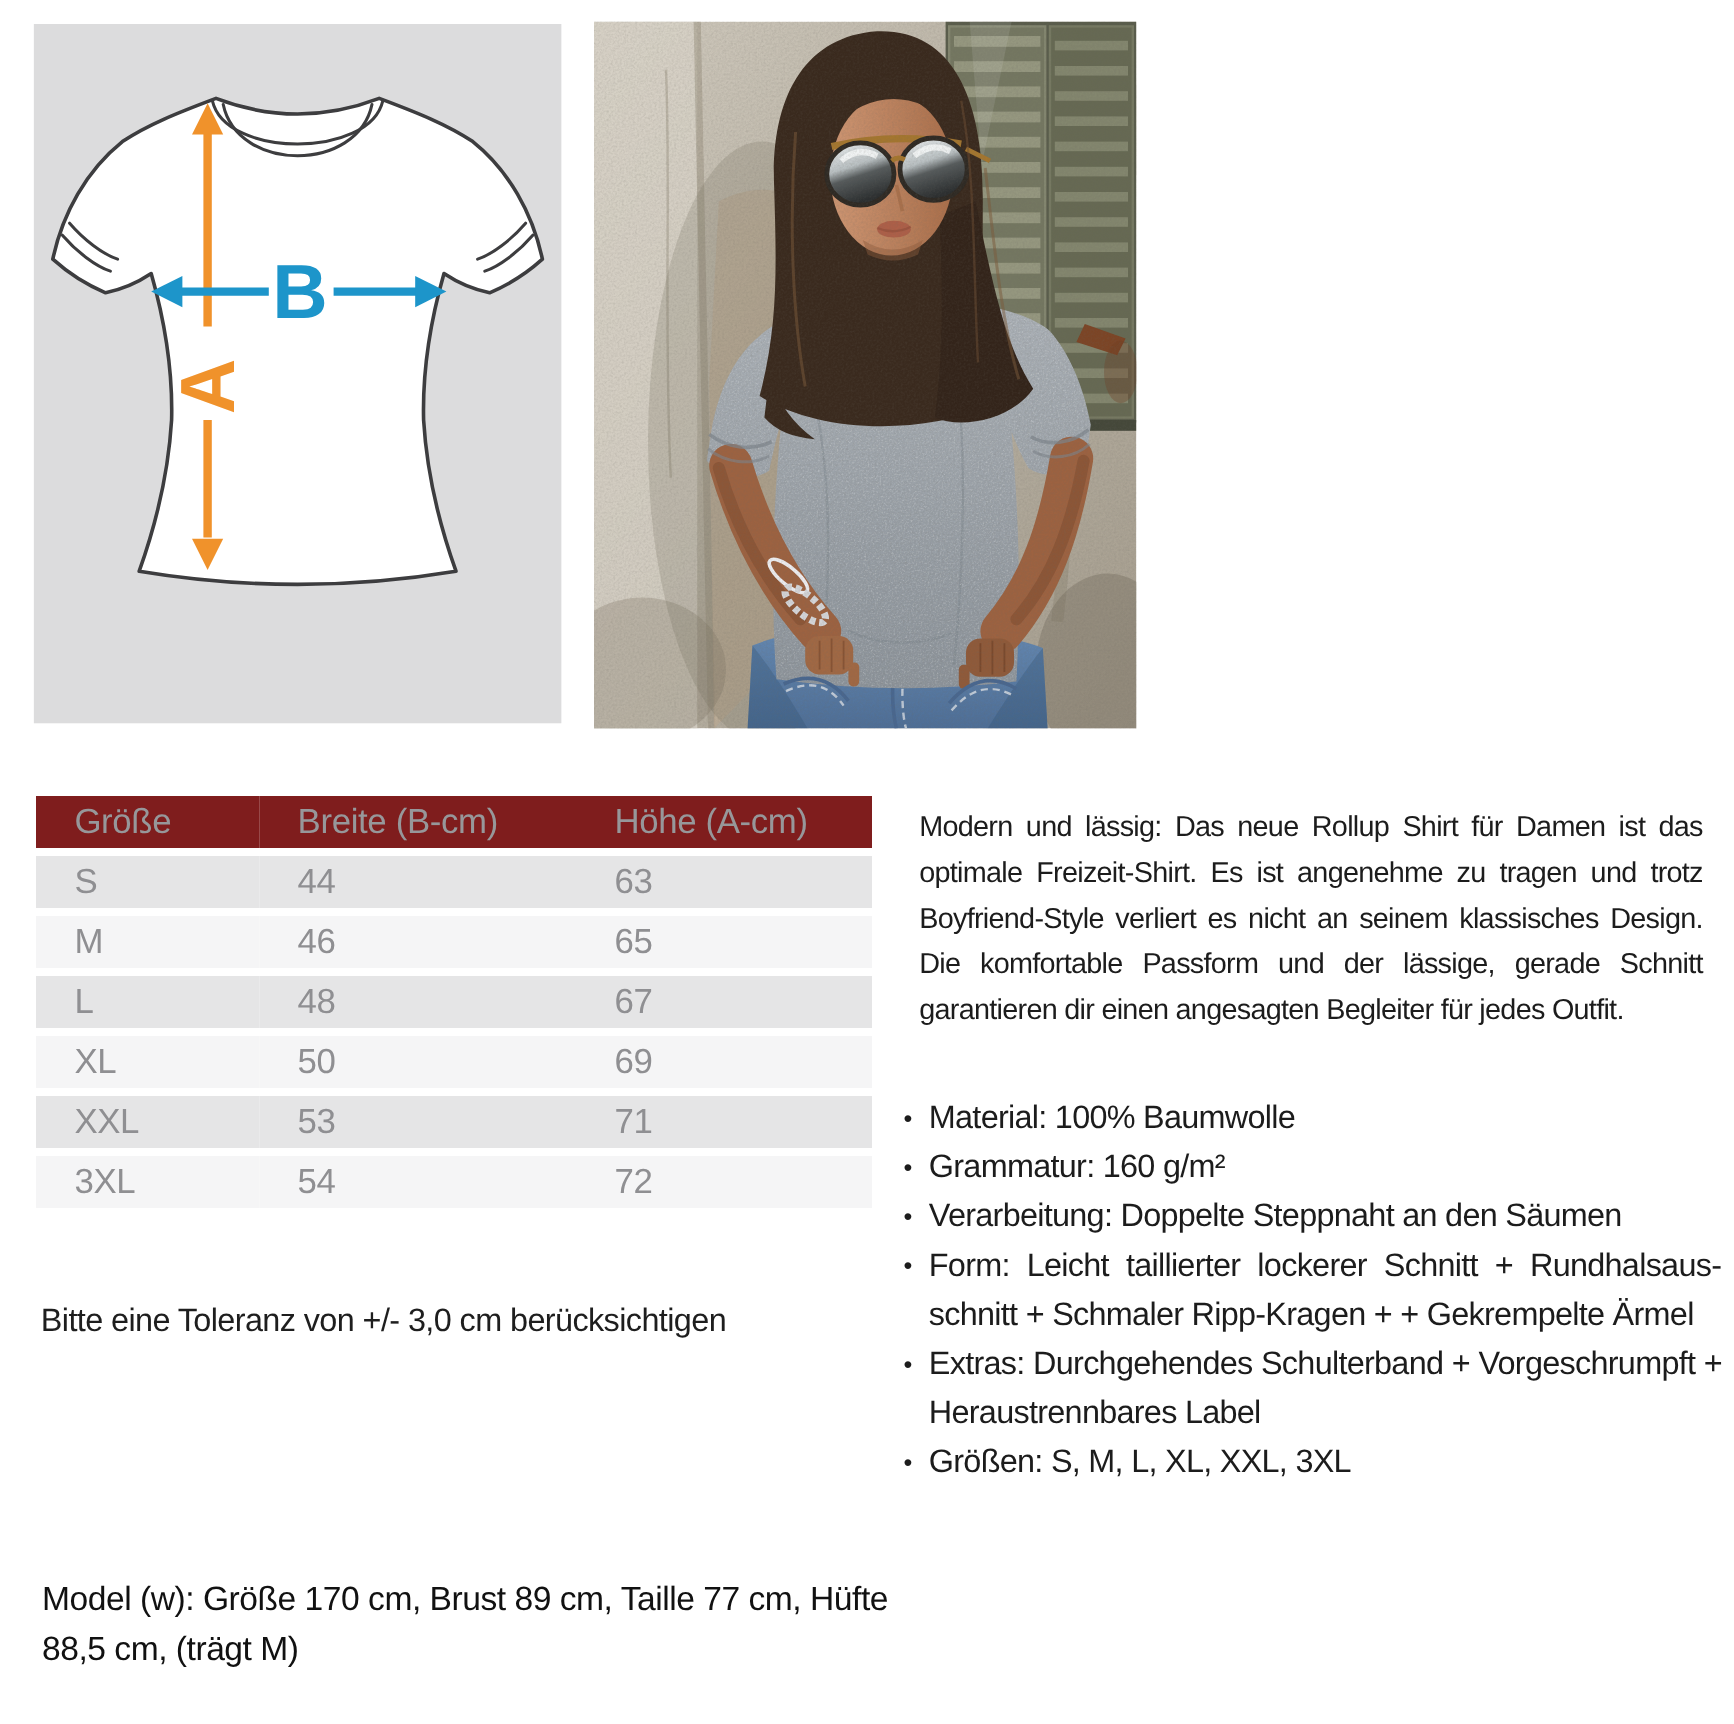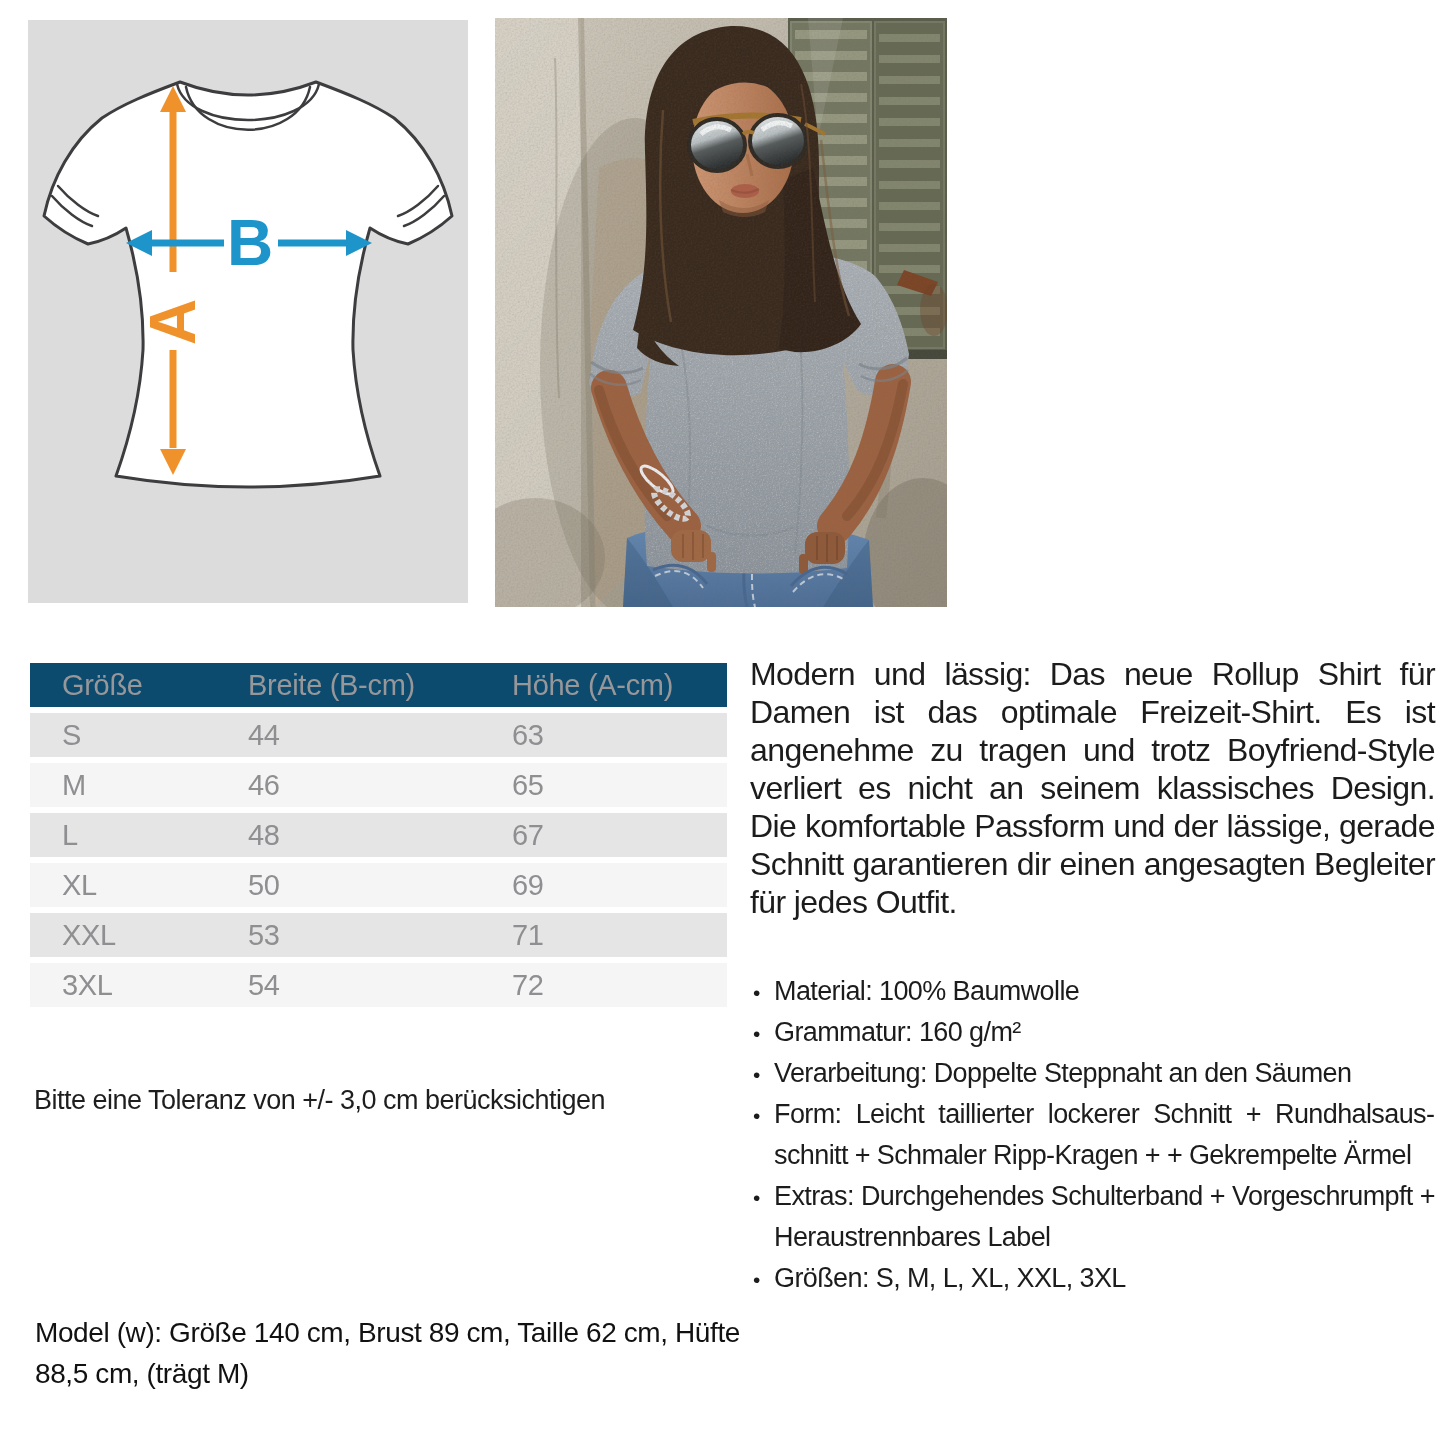--- a/index.html
+++ b/index.html
@@ -13,30 +13,30 @@
 
   
   .left-col{position:absolute;left:30px;top:663px;width:697px;}
   table.size-table{width:697px;border-collapse:collapse;table-layout:fixed;
         font-size:29px;letter-spacing:-0.3px;color:#8f8f92;}
   table.size-table col.c1{width:186px;}
   table.size-table col.c2{width:264px;}
   table.size-table col.c3{width:247px;}
   table.size-table th,table.size-table td{font-weight:400;text-align:left;height:44px;
         padding:0 0 0 32px;border-bottom:6px solid #ffffff;white-space:nowrap;overflow:hidden;}
-  table.size-table thead tr{background:#0c4a6e;margin-top:16px;}
+  table.size-table thead tr{background:#7f1d1d;margin-top:16px;}
   table.size-table tbody tr:nth-child(odd){background:#e5e5e6;}
   table.size-table tbody tr:nth-child(even){background:#f5f5f6;}
   table.size-table thead th{color:#97979a;}
 
   .tolerance{margin:72px 0 12px 4px;font-size:27px;letter-spacing:-0.5px;color:#1e1e1e;}
 
   
   .right-col{position:absolute;left:750px;top:655px;width:685px;}
-  .description{margin:0;font-size:32px;line-height:38px;text-align:justify;
+  .description{margin:16px;font-size:24px;line-height:38px;text-align:justify;
         letter-spacing:-0.6px;color:#1c1c1c;}
   ul.features{list-style:none;margin:50px 0 0 0;padding:0;font-size:27px;line-height:41px;
         letter-spacing:-0.6px;color:#1c1c1c;}
   ul.features li{position:relative;padding-left:24px;text-align:justify;}
   ul.features .dot{position:absolute;left:3px;top:1px;font-size:21px;}
 
   .model-info{position:absolute;left:35px;top:1312px;width:755px;margin:0;
         font-size:28px;line-height:41px;letter-spacing:-0.4px;color:#111111;}
   .model-info b{font-weight:400;}
 </style>
@@ -337,15 +337,15 @@
     <ul class="features">
       <li><span class="dot">•</span><span>Material: 100% Baumwolle</span></li>
       <li><span class="dot">•</span><span>Grammatur: 160 g/m²</span></li>
       <li><span class="dot">•</span><span>Verarbeitung: Doppelte Steppnaht an den Säumen</span></li>
       <li><span class="dot">•</span><span>Form: Leicht taillierter lockerer Schnitt + Rundhalsaus­schnitt + Schmaler Ripp-Kragen + + Gekrempelte Ärmel</span></li>
       <li><span class="dot">•</span><span>Extras: Durchgehendes Schulterband + Vorgeschrumpft + Heraustrennbares Label</span></li>
       <li><span class="dot">•</span><span>Größen: S, M, L, XL, XXL, 3XL</span></li>
     </ul>
   </div>
 
-  <p class="model-info"><b>Model (w):</b> <span>Größe 140 cm, Brust 89 cm, Taille 62 cm, Hüfte 88,5 cm, (trägt M)</span></p>
+  <p class="model-info"><b>Model (w):</b> <span>Größe 170 cm, Brust 89 cm, Taille 77 cm, Hüfte 88,5 cm, (trägt M)</span></p>
 
 </div>
 
 </body></html>

